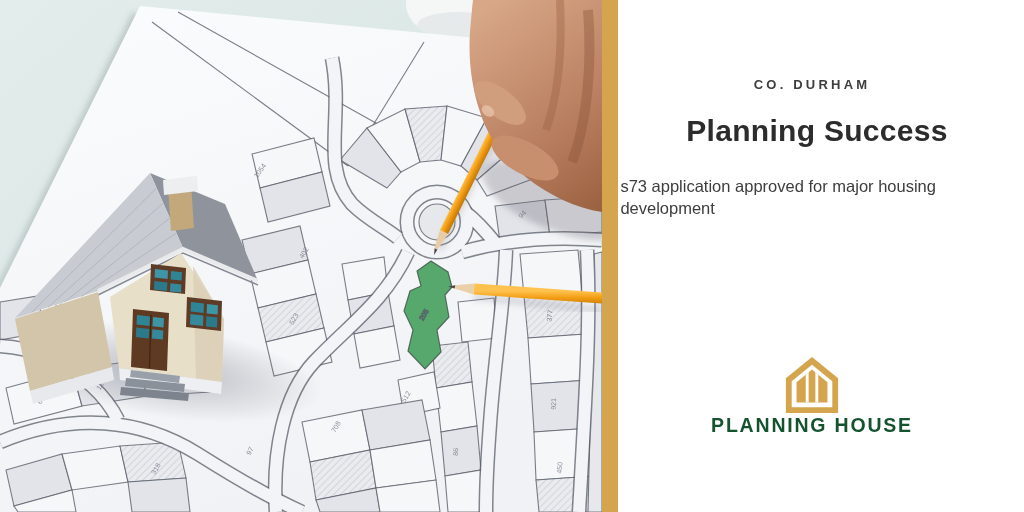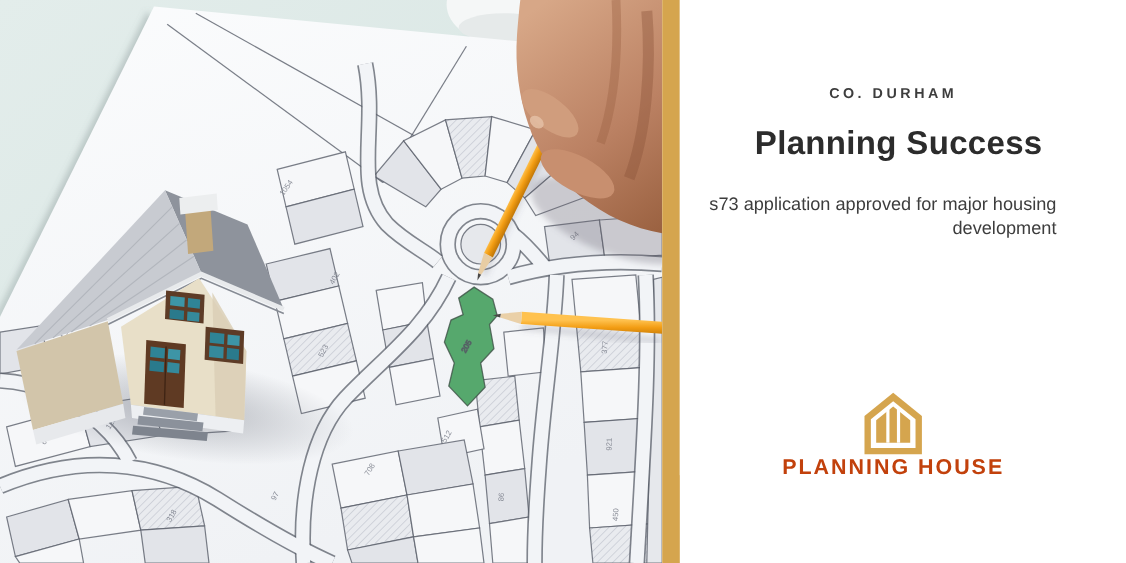--- a/index.html
+++ b/index.html
@@ -7,24 +7,24 @@
           font-family:"Liberation Sans",sans-serif;}
   .photo{position:absolute;left:0;top:0;width:602px;height:512px;}
   .gold-bar{position:absolute;left:602px;top:0;width:16px;height:512px;background:#d5a54e;}
   .panel{position:absolute;left:618px;top:0;width:406px;height:432px;background:#ffffff;
          box-sizing:border-box;padding-right:18px;}
   .panel .eyebrow{position:absolute;left:0;right:18px;top:77px;text-align:center;
          font-size:13px;font-weight:700;letter-spacing:3.2px;color:#3d3d3d;}
   .panel .title{position:absolute;left:10px;right:18px;top:114px;text-align:center;margin:0;
          font-size:30px;font-weight:700;letter-spacing:.3px;color:#2c2c2c;}
   .panel .subtitle{position:absolute;left:50%;top:176px;transform:translateX(-59%);
-         width:340px;text-align:right;font-size:16.5px;line-height:1.33;color:#3d3d3d;}
+         width:340px;text-align:left;font-size:16.5px;line-height:1.33;color:#3d3d3d;}
   .panel .logo{position:absolute;left:0;right:18px;top:356px;text-align:center;}
   .panel .brand{position:absolute;left:0;right:18px;top:414px;text-align:center;
-         font-size:19.5px;font-weight:700;letter-spacing:1.8px;color:#c2410c;}
+         font-size:19.5px;font-weight:700;letter-spacing:1.8px;color:#14532d;}
   svg text.plbl{font-family:"Liberation Sans",sans-serif;font-size:7px;fill:#7f838e;opacity:.9;}
   svg text.gplbl{font-family:"Liberation Sans",sans-serif;font-size:7px;fill:#2f4437;opacity:.95;}
 </style>
 </head>
 <body>
 
 <div class="banner">
 
   <svg class="photo" viewBox="0 0 602 512" width="602" height="512">
     <defs>

